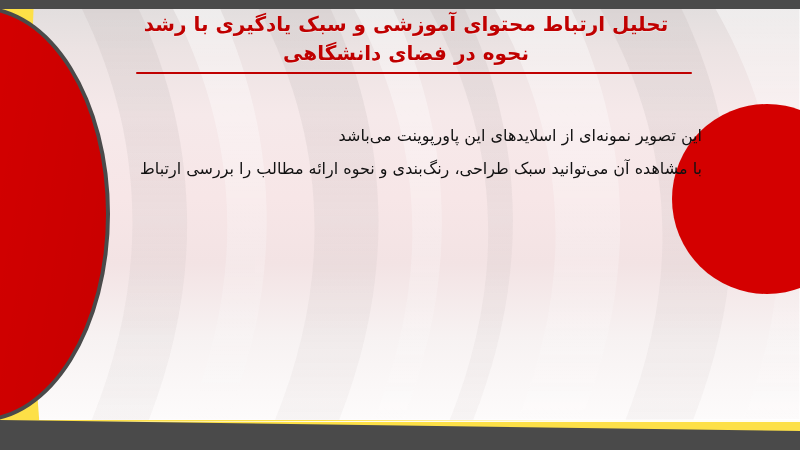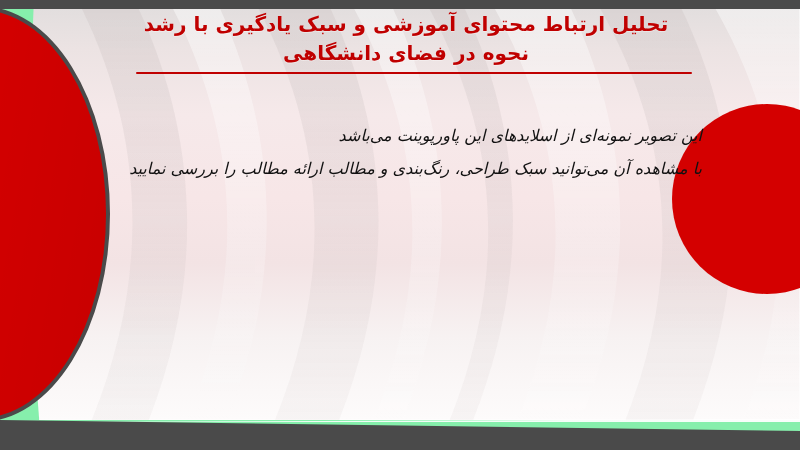--- a/index.html
+++ b/index.html
@@ -12,21 +12,21 @@
     height: 450px;
     overflow: hidden;
     font-family: "DejaVu Sans", "Liberation Sans", sans-serif;
   }
 
   
   .slide {
     position: relative;
     width: 800px;
     height: 450px;
-    background: #86efac;
+    background: #fde047;
     overflow: hidden;
   }
 
   
   .content-plane {
     position: absolute;
     left: 0;
     top: 8px;
     width: 800px;
     height: 412px;
@@ -148,21 +148,20 @@
 
   
   .body-block {
     position: absolute;
     right: 98px;
     top: 124px;
     width: 620px;
     direction: rtl;
     text-align: right;
     z-index: 6;
-    font-style: italic;
   }
   .body-line {
     margin: 0 0 8px 0;
     font-size: 16px;
     line-height: 1.55;
     color: #111111;
     font-weight: normal;
   }
   .body-line:last-child { margin-bottom: 0; }
 </style>
@@ -209,16 +208,16 @@
   <div class="bottom-band"></div>
 
   <div class="title-block">
     <div class="title-text">تحلیل ارتباط محتوای آموزشی و سبک یادگیری با رشد</div>
     <div class="title-text">نحوه در فضای دانشگاهی</div>
     <div class="title-rule"></div>
   </div>
 
   <div class="body-block">
     <p class="body-line">این تصویر نمونه‌ای از اسلایدهای این پاورپوینت می‌باشد</p>
-    <p class="body-line">با مشاهده آن می‌توانید سبک طراحی، رنگ‌بندی و مطالب ارائه مطالب را بررسی نمایید</p>
+    <p class="body-line">با مشاهده آن می‌توانید سبک طراحی، رنگ‌بندی و نحوه ارائه مطالب را بررسی ارتباط</p>
   </div>
 
 </div>
 
 </body></html>

